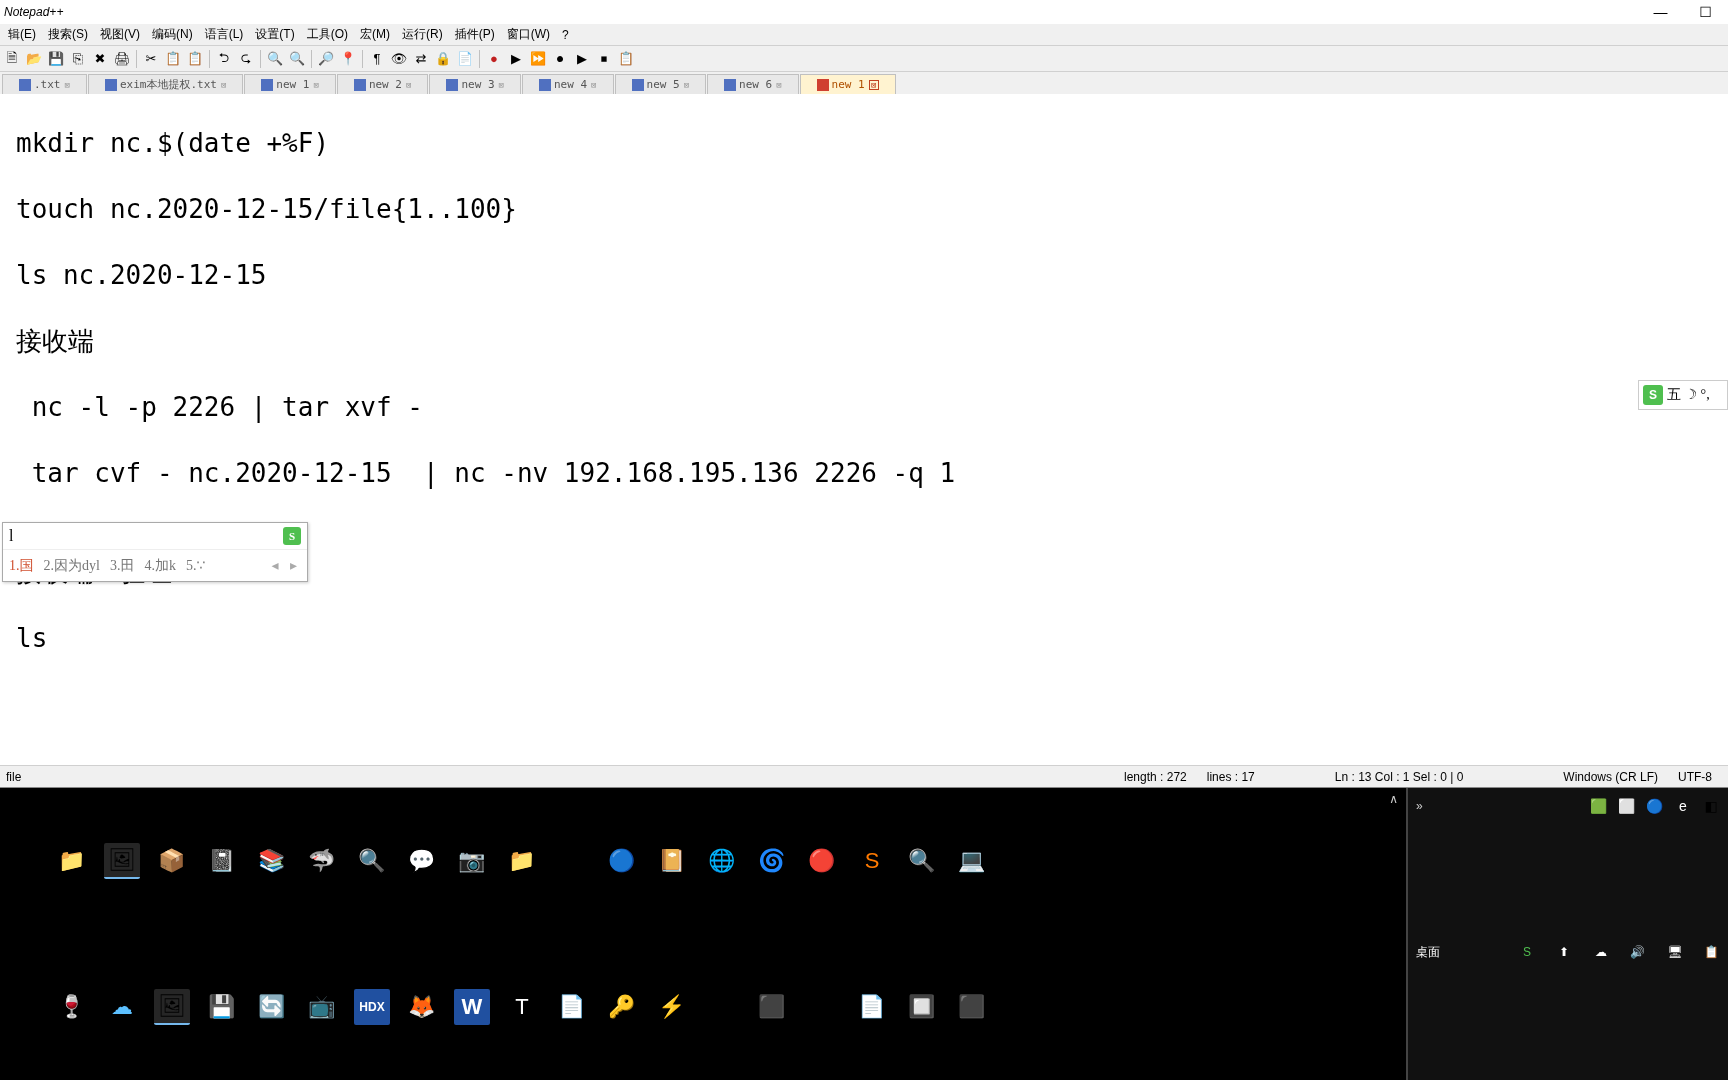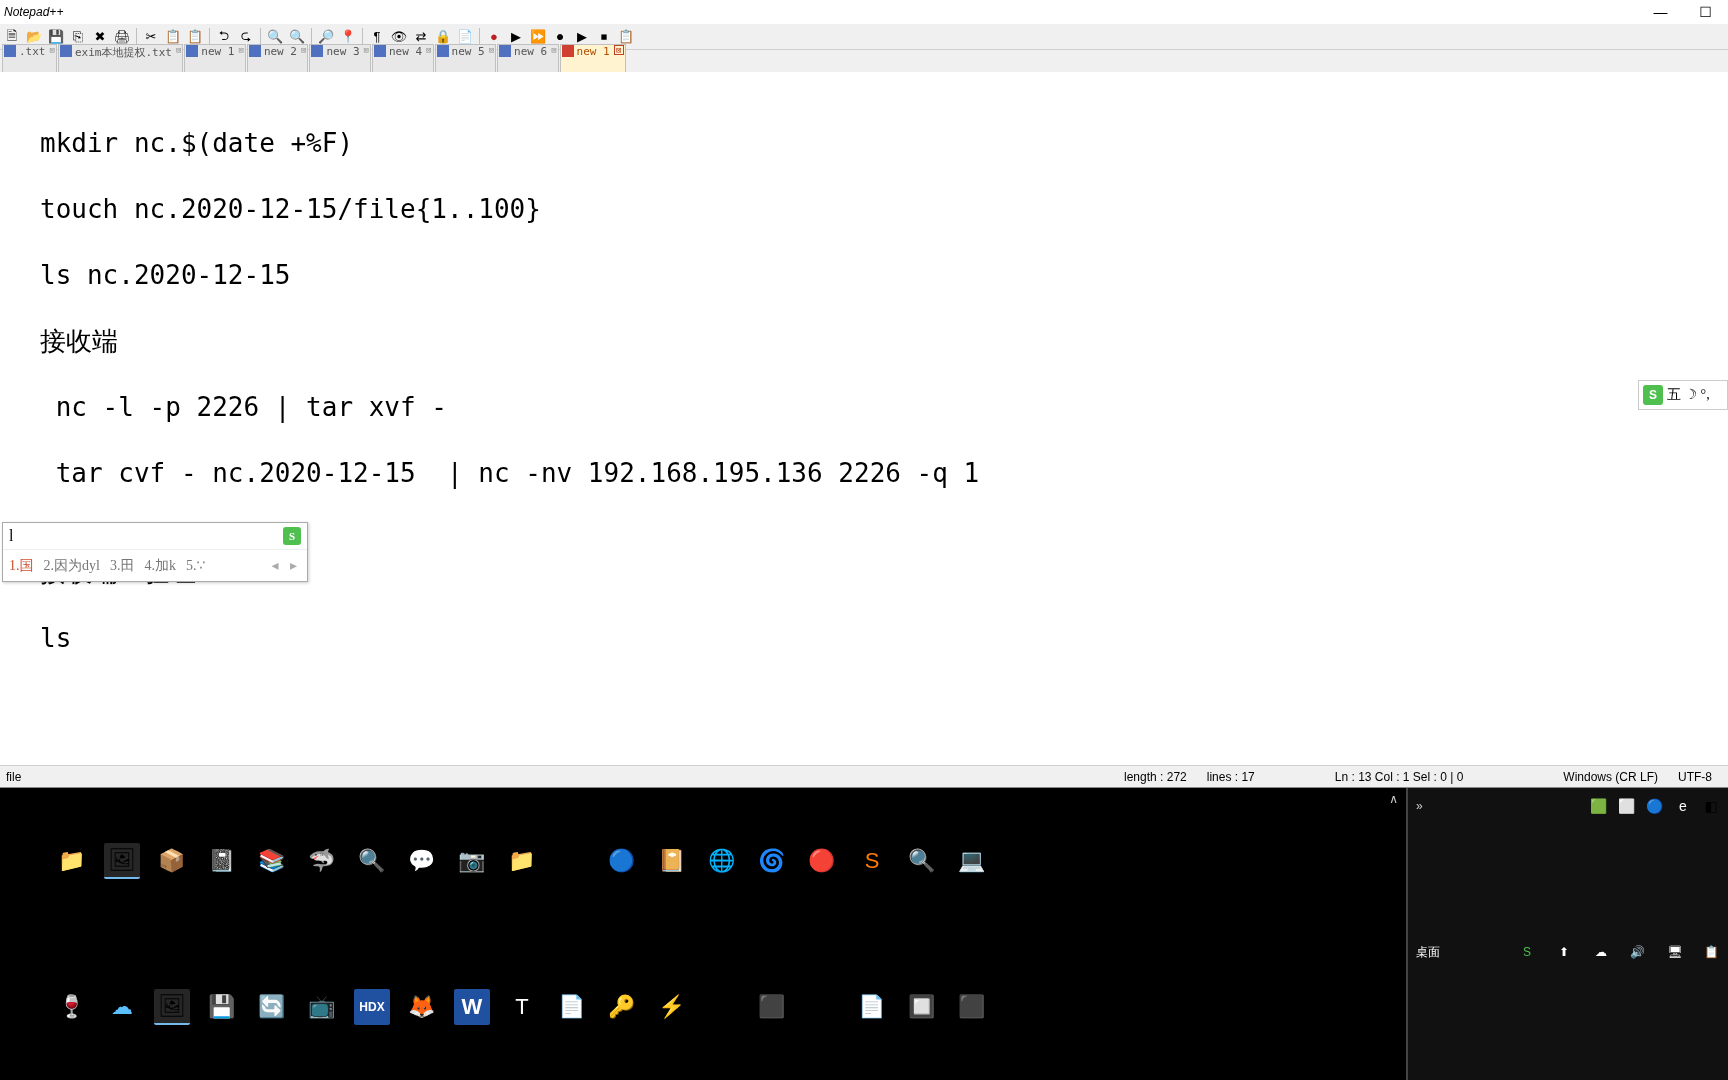--- a/index.html
+++ b/index.html
@@ -15,30 +15,30 @@
 .menubar { height: 22px; background: #f0f0f0; display: flex; align-items: center; padding: 0 2px; border-bottom: 1px solid #d0d0d0; }
 .menubar .menu-item { padding: 2px 6px; font-size: 12px; cursor: default; }
 
 
 .toolbar { height: 26px; background: #f0f0f0; display: flex; align-items: center; padding: 0 2px; gap: 2px; border-bottom: 1px solid #d0d0d0; }
 .toolbar .tb-btn { width: 20px; height: 20px; display: flex; align-items: center; justify-content: center; font-size: 13px; border: 1px solid transparent; }
 .toolbar .sep { width: 1px; height: 18px; background: #c0c0c0; margin: 0 2px; }
 
 
 .tabbar { height: 22px; background: #f0f0f0; display: flex; align-items: flex-end; padding: 0 2px; }
-.tab { height: 28px; display: flex; align-items: flex-start; padding: 0 1px; background: #e8e8e8; border: 1px solid #c0c0c0; border-bottom: none; margin-right: 1px; font-size: 11px; font-family: "SimSun", monospace; color: #555; }
+.tab { height: 20px; display: flex; align-items: center; padding: 0 16px; background: #e8e8e8; border: 1px solid #c0c0c0; border-bottom: none; margin-right: 1px; font-size: 11px; font-family: "SimSun", monospace; color: #555; }
 .tab.active { background: #fff3d0; color: #b05000; }
 .tab .tab-icon { width: 12px; height: 12px; background: #5070c0; margin-right: 3px; }
 .tab.active .tab-icon { background: #d04030; }
 .tab .tab-close { margin-left: 4px; font-size: 9px; color: #999; }
 .tab.active .tab-close { color: #c04020; border: 1px solid #c04020; width: 10px; height: 10px; display: flex; align-items: center; justify-content: center; }
 
 
 .editor { position: absolute; top: 94px; left: 0; right: 0; bottom: 40px; background: #fff; font-family: "SimSun", monospace; font-size: 26px; line-height: 33px; padding: 0; white-space: pre; overflow: hidden; }
-.editor .line { padding-left: 2px; margin-left: 38px; }
+.editor .line { padding-left: 16px; }
 .editor .current-line { background: #e8e8ff; }
 
 
 .ime-window { position: absolute; left: 2px; top: 522px; width: 306px; background: #fff; border: 1px solid #aaa; box-shadow: 1px 1px 3px rgba(0,0,0,0.2); }
 .ime-input-row { height: 26px; display: flex; align-items: center; padding: 0 6px; font-size: 16px; font-family: "SimSun"; }
 .ime-input-row .ime-logo { width: 18px; height: 18px; background: #4fbf4f; border-radius: 3px; margin-left: auto; display: flex; align-items: center; justify-content: center; color: #fff; font-size: 11px; font-weight: bold; }
 .ime-cand-row { height: 32px; display: flex; align-items: center; padding: 0 6px; font-size: 14px; font-family: "SimSun"; color: #777; border-top: 1px solid #eee; }
 .ime-cand { margin-right: 10px; }
 .ime-cand.first { color: #d05030; }
 .ime-nav { margin-left: auto; color: #aaa; letter-spacing: 4px; }
@@ -81,20 +81,34 @@
 <div class="notepad-container">
 
 <div class="titlebar">
   <span class="title">Notepad++</span>
   <div class="window-controls">
     <div class="wc">—</div>
     <div class="wc">☐</div>
   </div>
 </div>
 
+<div class="menubar">
+  <span class="menu-item">辑(E)</span>
+  <span class="menu-item">搜索(S)</span>
+  <span class="menu-item">视图(V)</span>
+  <span class="menu-item">编码(N)</span>
+  <span class="menu-item">语言(L)</span>
+  <span class="menu-item">设置(T)</span>
+  <span class="menu-item">工具(O)</span>
+  <span class="menu-item">宏(M)</span>
+  <span class="menu-item">运行(R)</span>
+  <span class="menu-item">插件(P)</span>
+  <span class="menu-item">窗口(W)</span>
+  <span class="menu-item">?</span>
+</div>
 
 <div class="toolbar">
   <span class="tb-btn">🗎</span>
   <span class="tb-btn">📂</span>
   <span class="tb-btn">💾</span>
   <span class="tb-btn">⎘</span>
   <span class="tb-btn">✖</span>
   <span class="tb-btn">🖨</span>
   <span class="sep"></span>
   <span class="tb-btn">✂</span>

